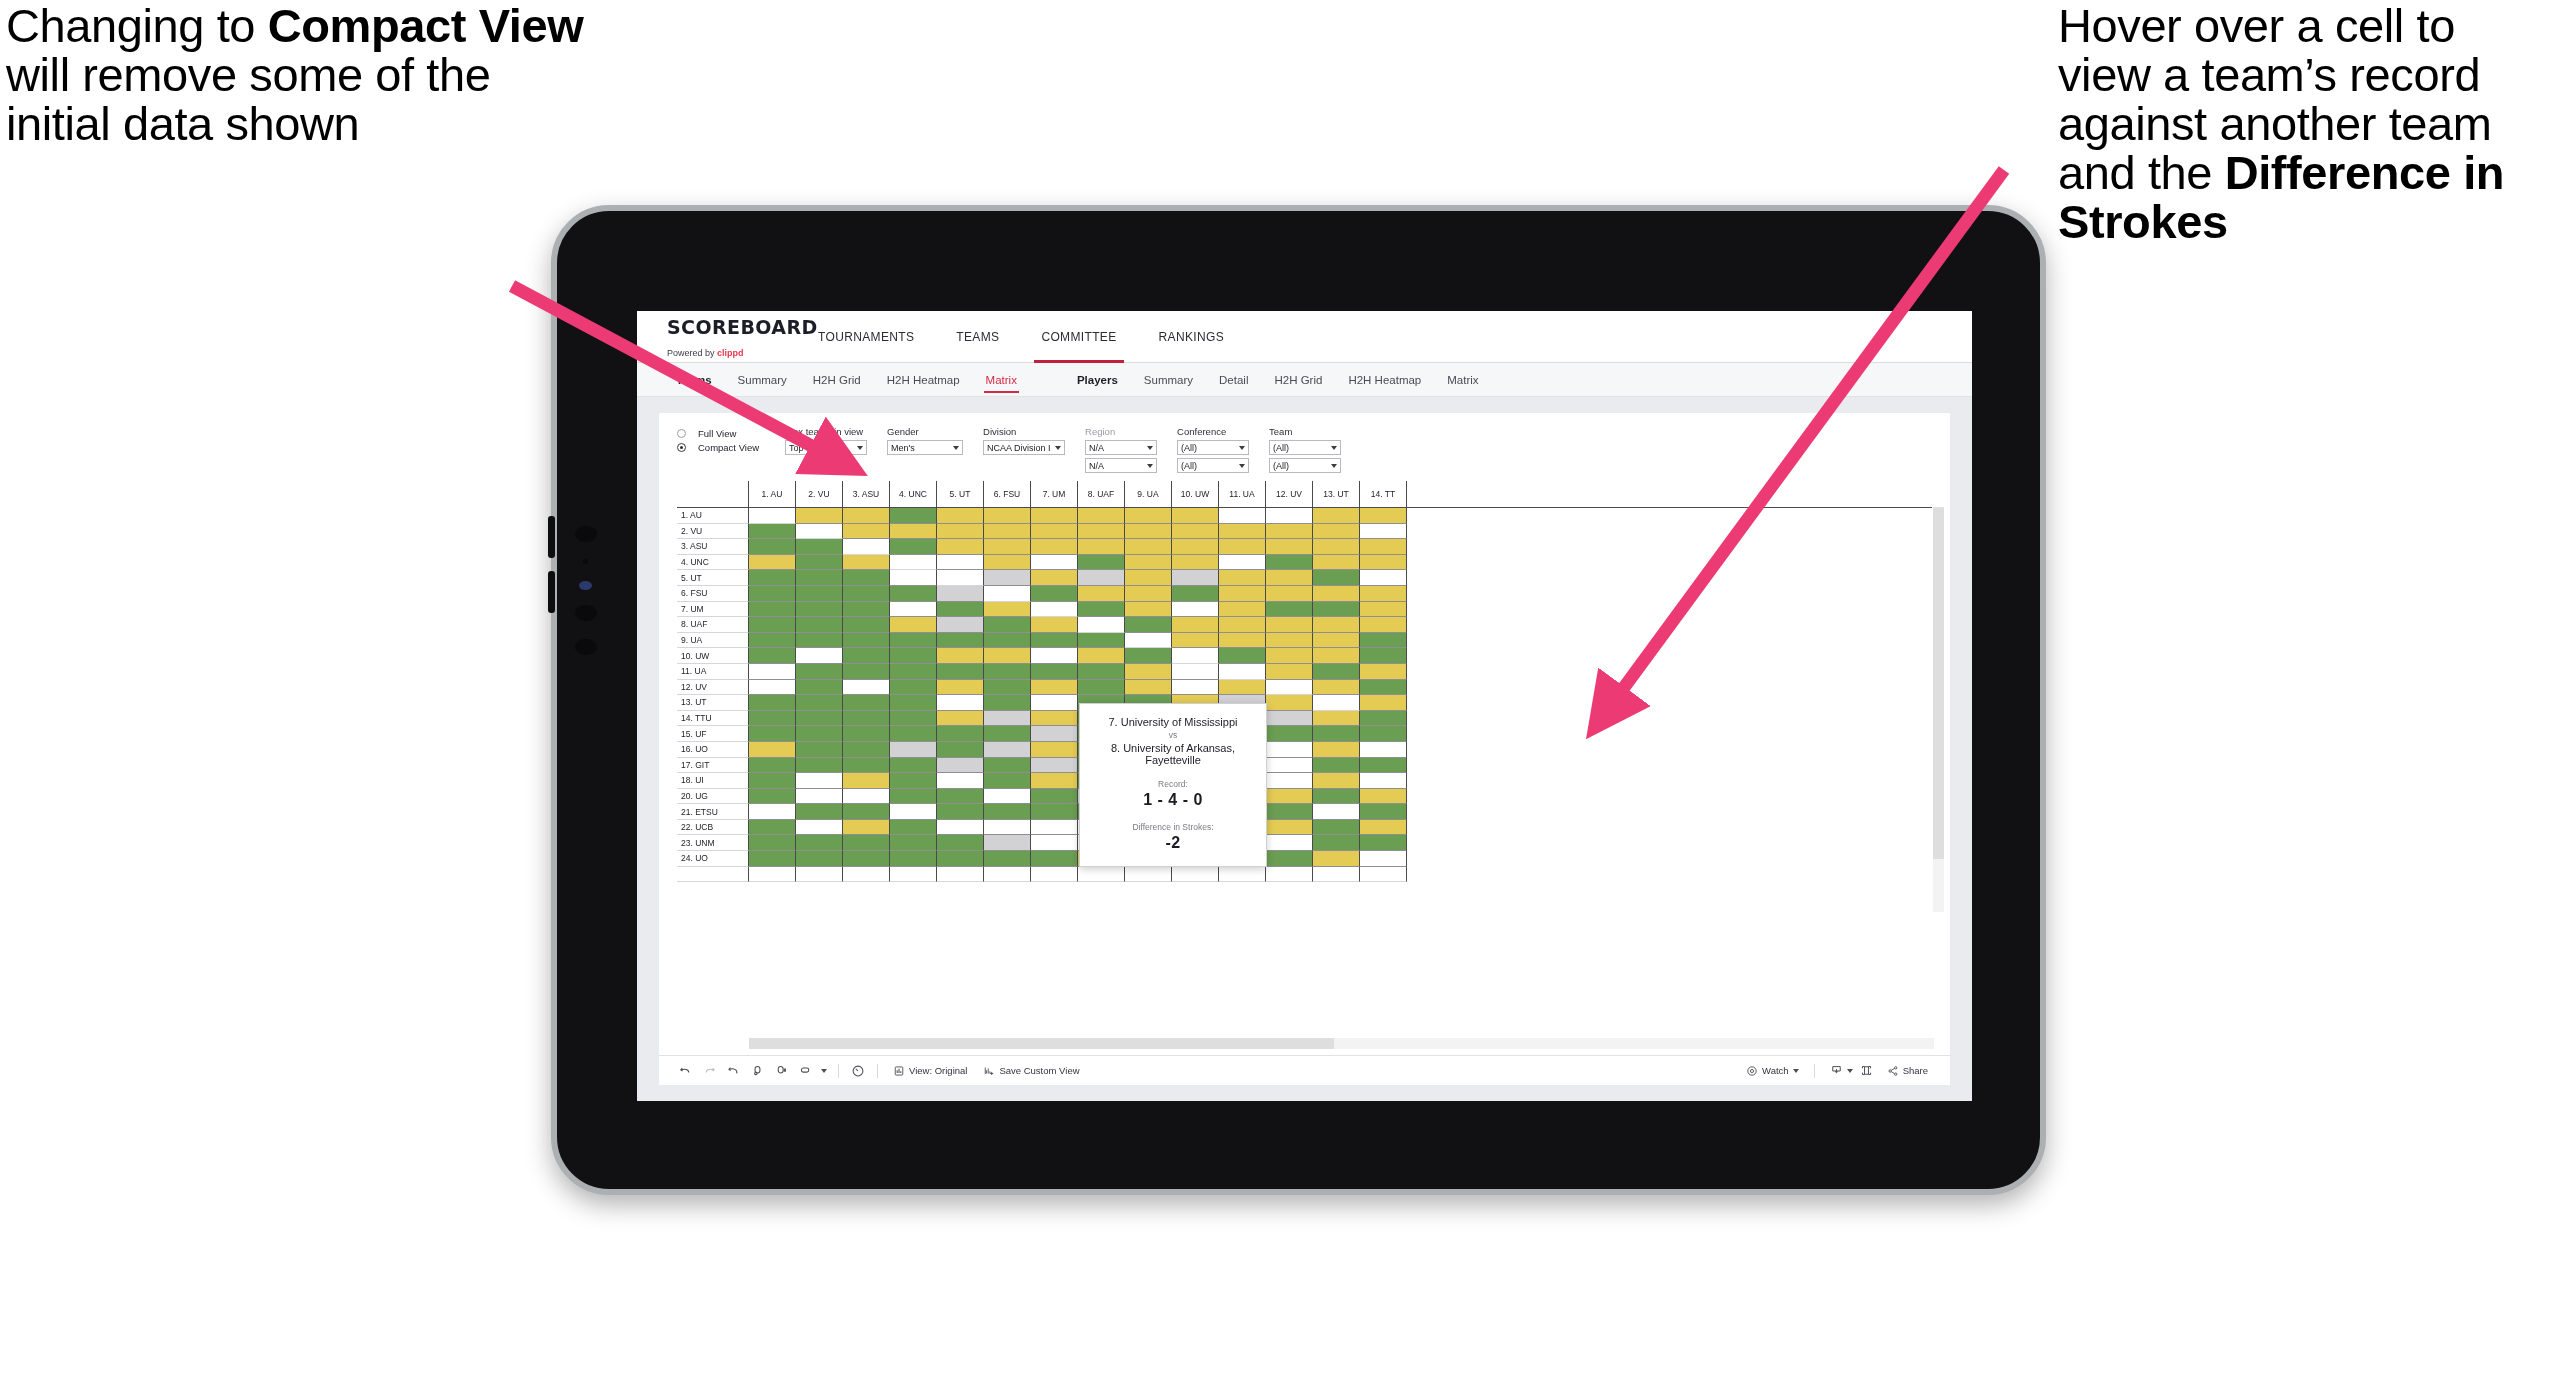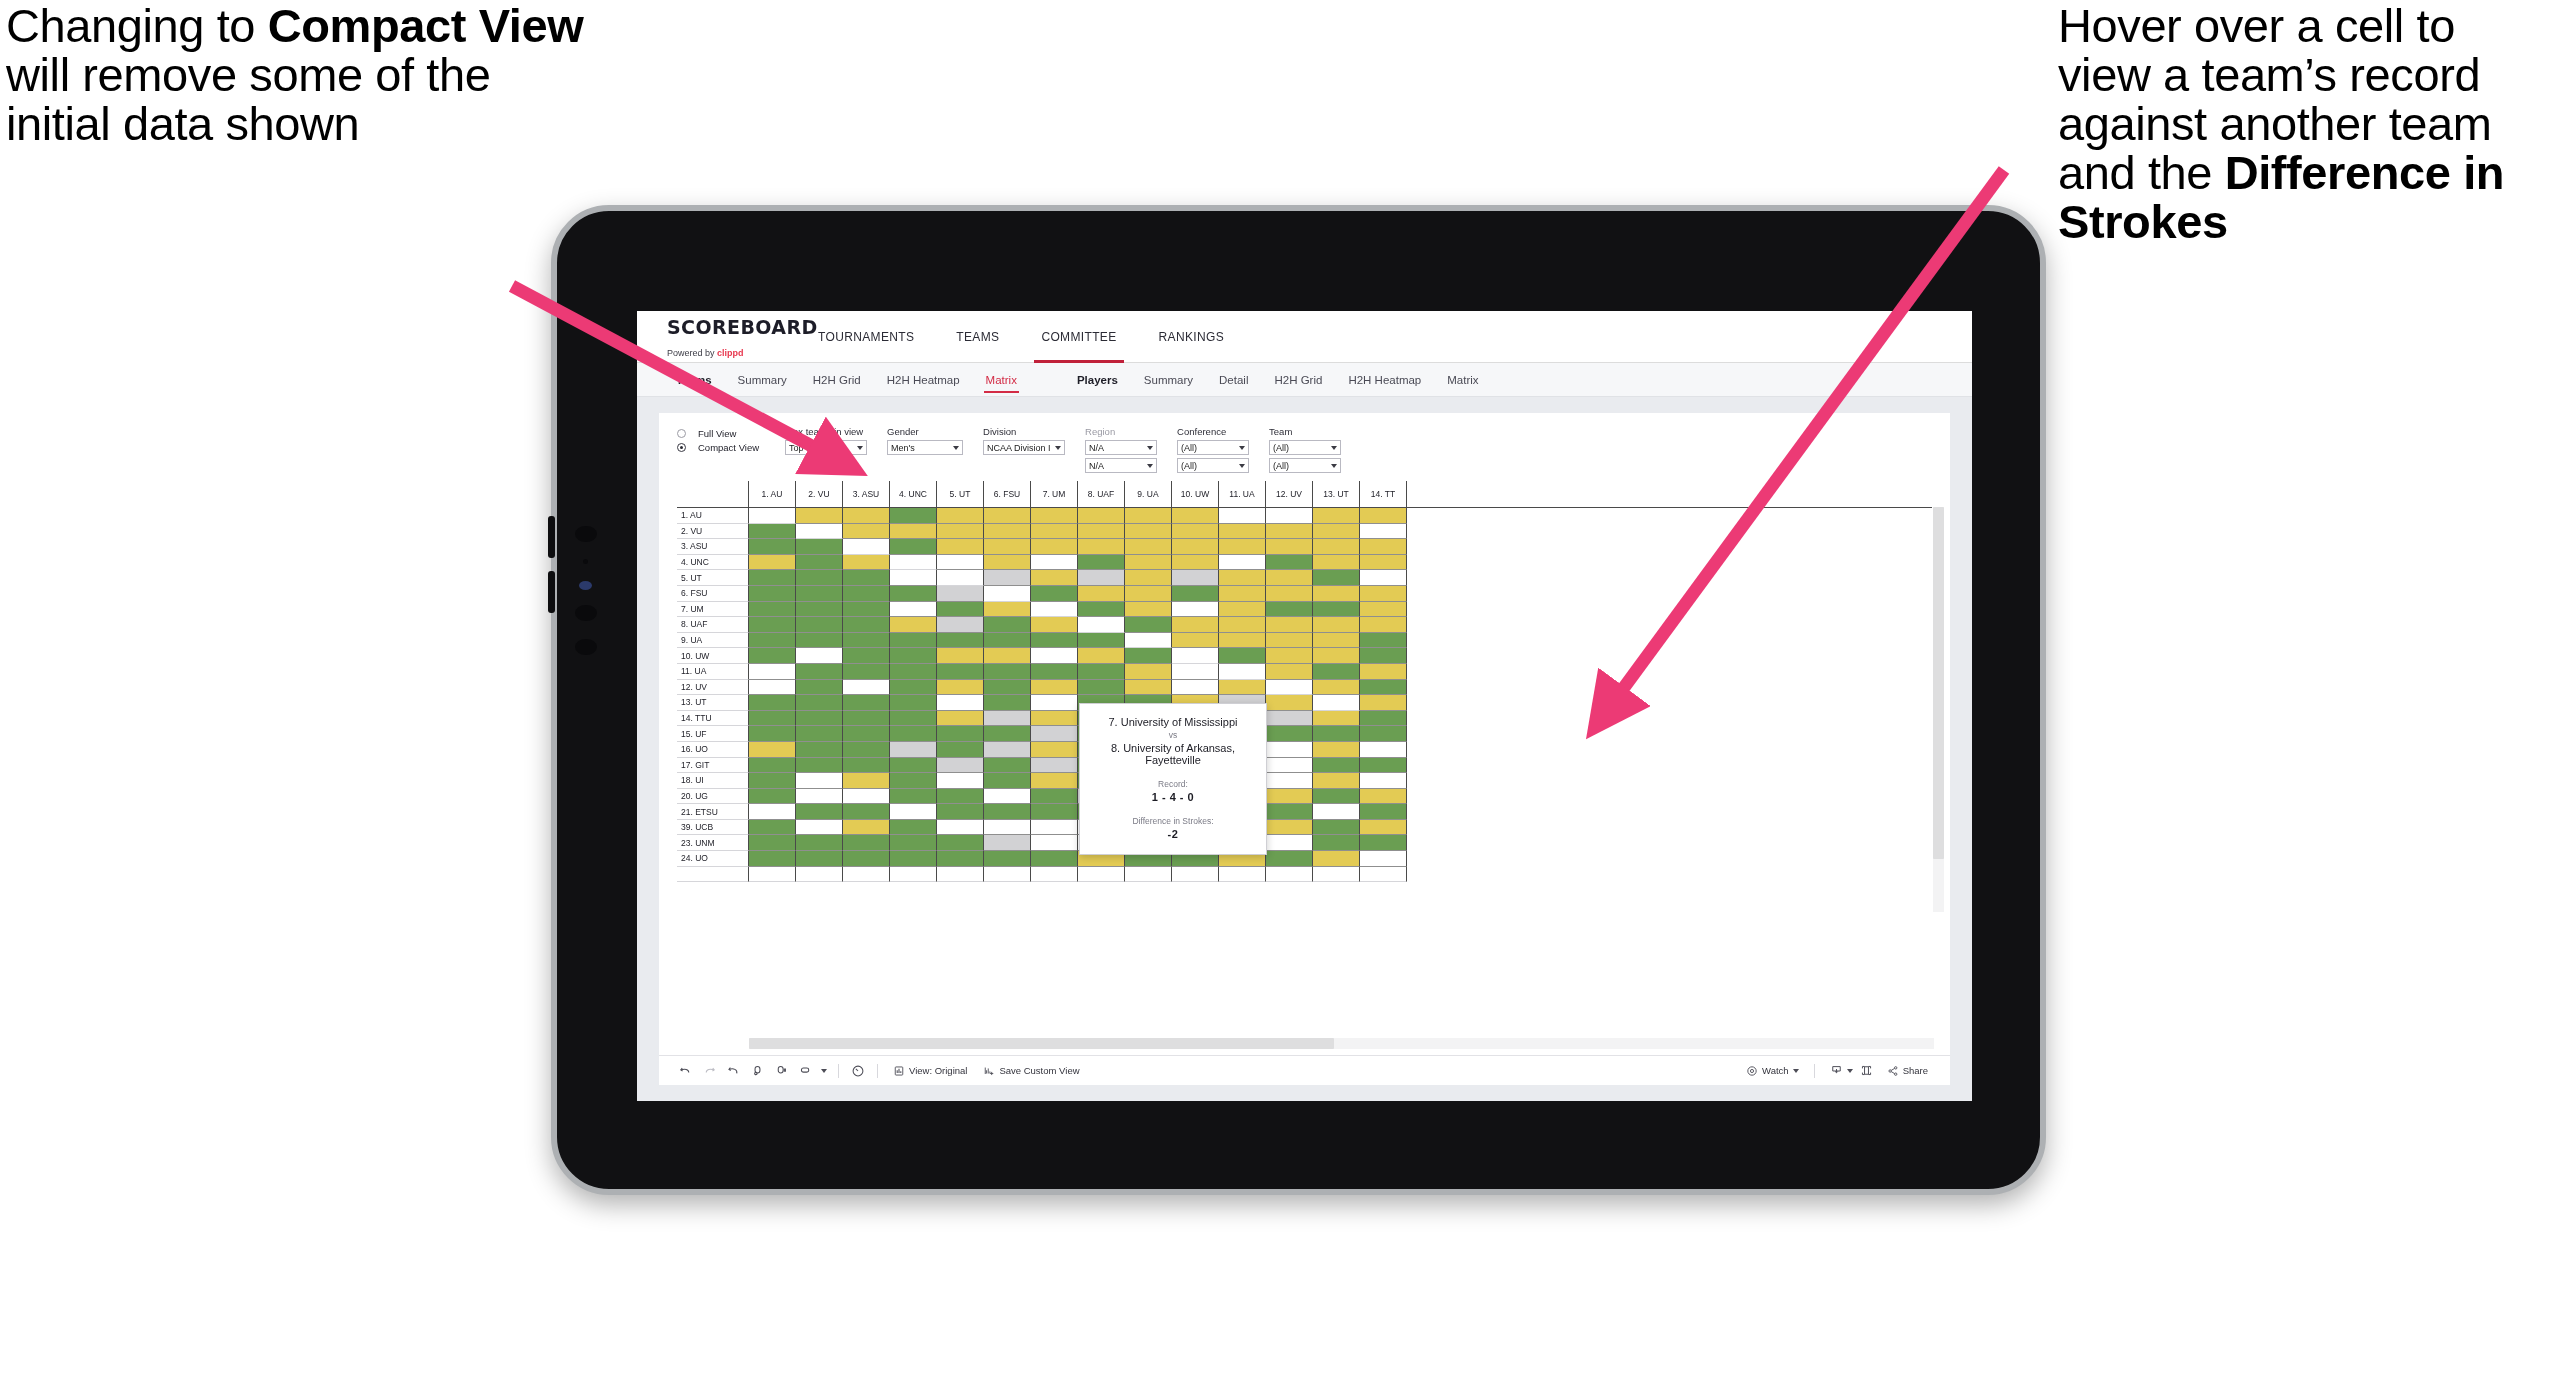--- a/index.html
+++ b/index.html
@@ -165,21 +165,21 @@
   
   #tooltip {
     position: absolute; background: #fff; border: 1px solid #cfcfd4;
     box-shadow: 0 2px 8px rgba(0,0,0,.20);
     padding: 12px 16px 14px 16px; text-align: center; z-index: 40;
   }
   .tt-t1 { font-size: 11px; color: #1c1c24; font-weight: 400; }
   .tt-vs { font-size: 8.5px; color: #7b7b86; margin: 2px 0; }
   .tt-t2 { font-size: 11px; color: #1c1c24; }
   .tt-lbl { font-size: 8.5px; color: #7b7b86; margin-top: 13px; }
-  .tt-val { font-size: 11px; color: #1c1c24; font-weight: 700; margin-top: 2px; letter-spacing: .5px; text-align: center; }
+  .tt-val { font-size: 16px; color: #1c1c24; font-weight: 700; margin-top: 2px; letter-spacing: .5px; text-align: center; }
 
   
   #toolbar {
     height: 30px; border-top: 1px solid #e2e2e6; background: #fff;
     display: flex; align-items: center; padding: 0 14px; gap: 0;
   }
   .tb-icon {
     width: 24px; height: 22px; display: flex; align-items: center;
     justify-content: center; color: #4c4c56; cursor: pointer;
   }
@@ -680,21 +680,21 @@
                     <div class="m-cell c-g"></div>
                     <div class="m-cell c-g"></div>
                     <div class="m-cell c-g"></div>
                     <div class="m-cell c-g"></div>
                     <div class="m-cell c-y"></div>
                     <div class="m-cell c-g"></div>
                     <div class="m-cell c-w"></div>
                     <div class="m-cell c-g"></div>
                   </div>
                   <div class="m-row">
-                    <div class="m-rhead">39. UCB</div>
+                    <div class="m-rhead">22. UCB</div>
                     <div class="m-cell c-g"></div>
                     <div class="m-cell c-w"></div>
                     <div class="m-cell c-y"></div>
                     <div class="m-cell c-g"></div>
                     <div class="m-cell c-w"></div>
                     <div class="m-cell c-w"></div>
                     <div class="m-cell c-w"></div>
                     <div class="m-cell c-w"></div>
                     <div class="m-cell c-w"></div>
                     <div class="m-cell c-g"></div>

